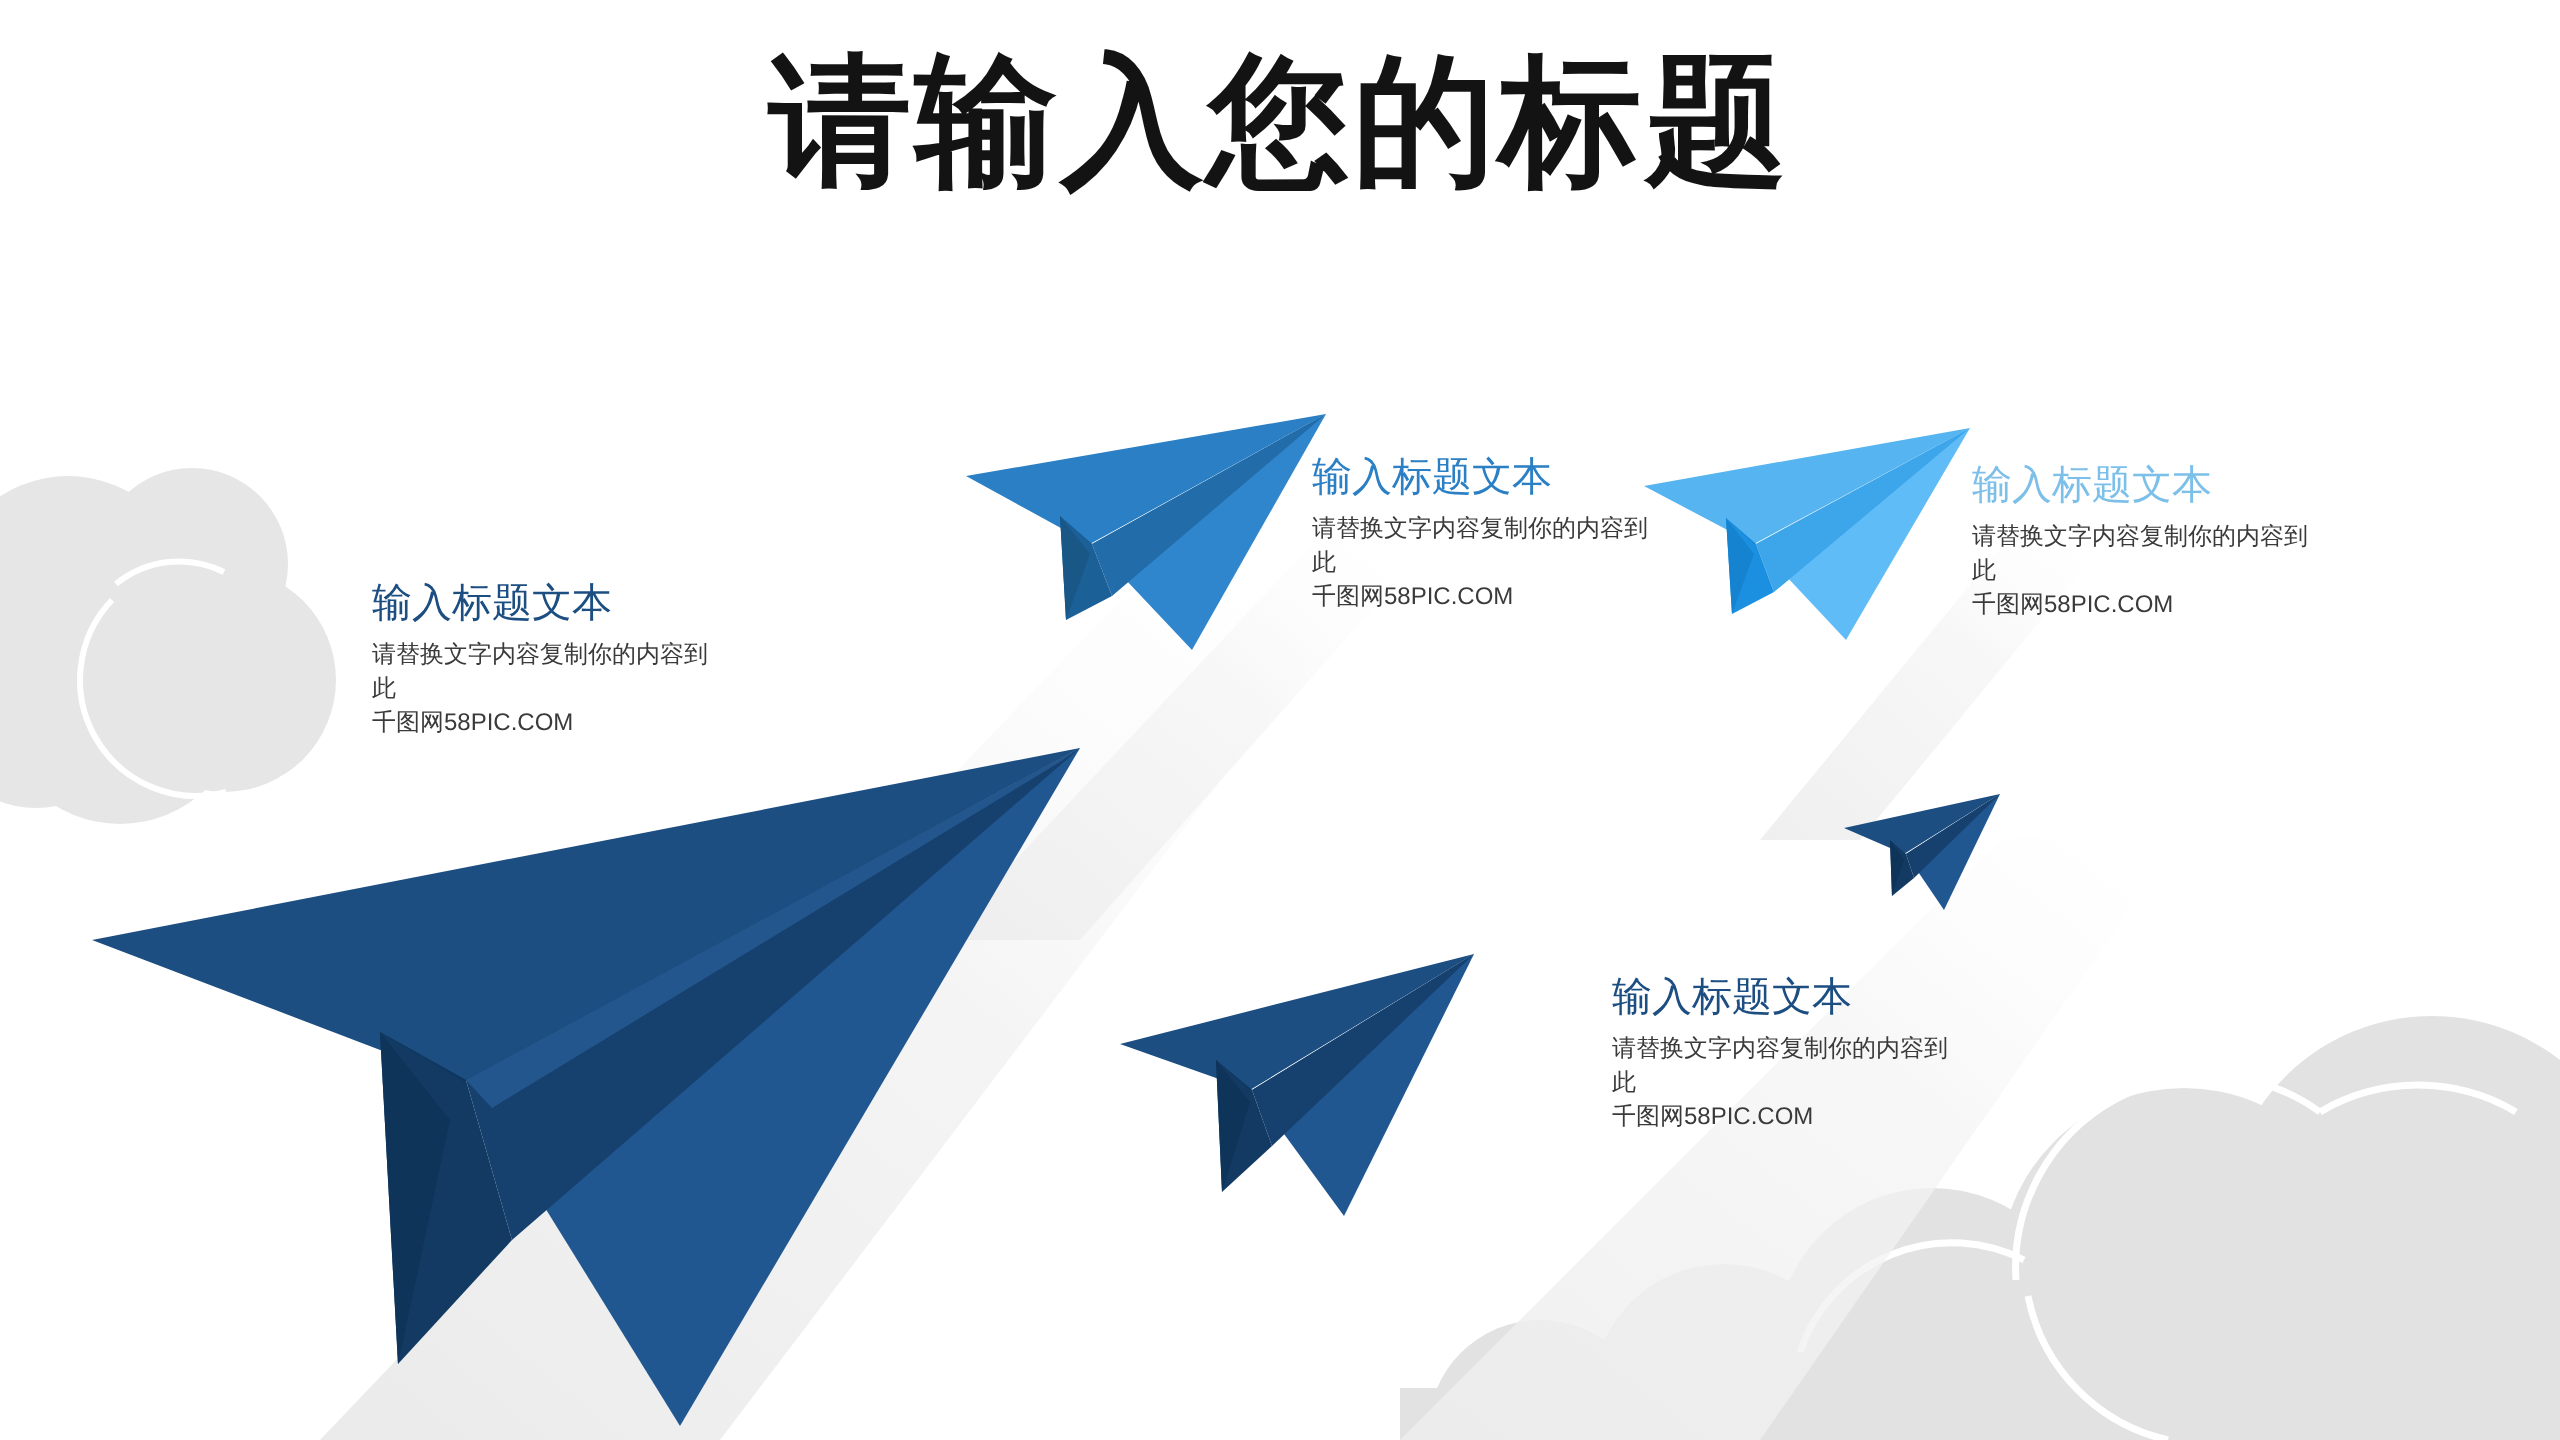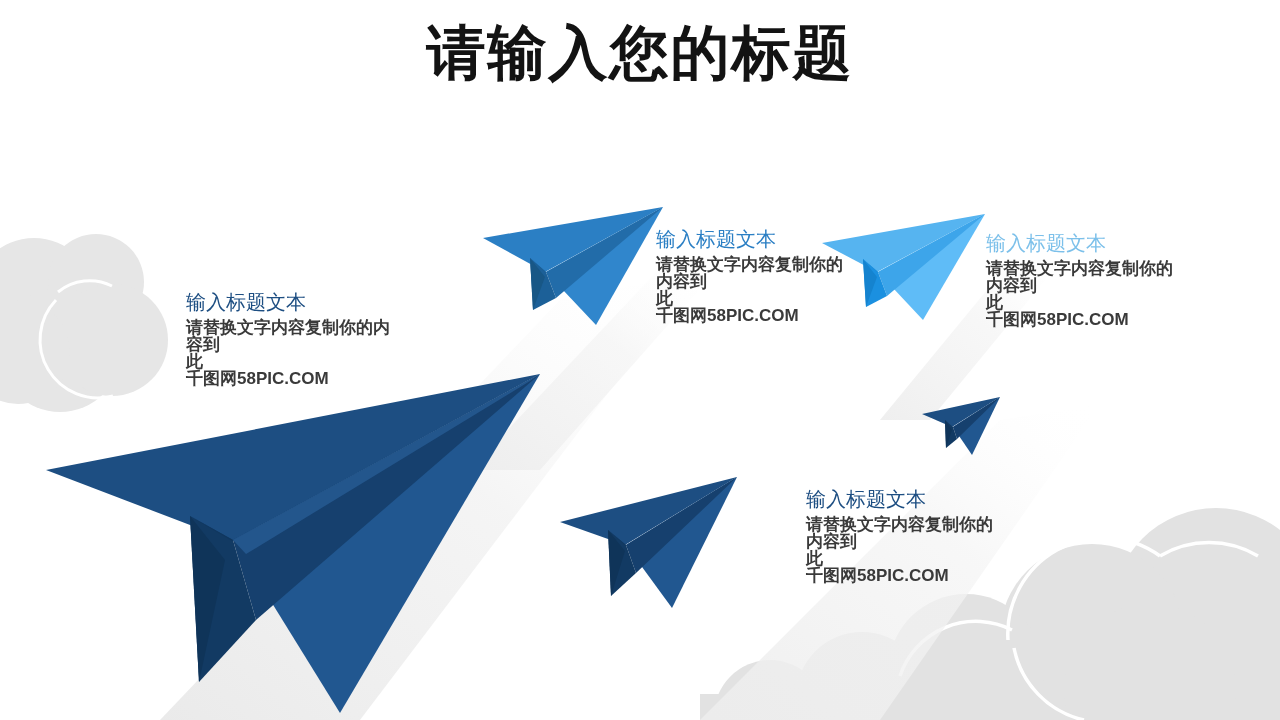--- a/index.html
+++ b/index.html
@@ -27,44 +27,43 @@
   }
 
   
   #slide-title {
     position: absolute;
     left: 0;
     top: 14px;
     width: 1280px;
     text-align: center;
     font-family: "DejaVu Serif", "Liberation Serif", serif;
-    font-size: 59px;
+    font-size: 71px;
     font-weight: 700;
     letter-spacing: 2px;
     color: #131313;
     white-space: nowrap;
   }
 
   
   .callout {
     position: absolute;
   }
   .callout .c-title {
     font-size: 20px;
     font-weight: 400;
     line-height: 20px;
     margin: 0 0 7px 0;
     white-space: nowrap;
   }
   .callout .c-body {
-    font-size: 17px;
+    font-size: 12px;
     line-height: 17px;
     color: #3a3a3a;
     margin: 0;
-    font-weight: bold;
   }
   .callout .c-body .c-line {
     display: block;
   }
 
   #callout-1 { left: 186px; top: 292px; width: 212px; }
   #callout-2 { left: 656px; top: 229px; width: 200px; }
   #callout-3 { left: 986px; top: 233px; width: 206px; }
   #callout-4 { left: 806px; top: 489px; width: 206px; }
 

